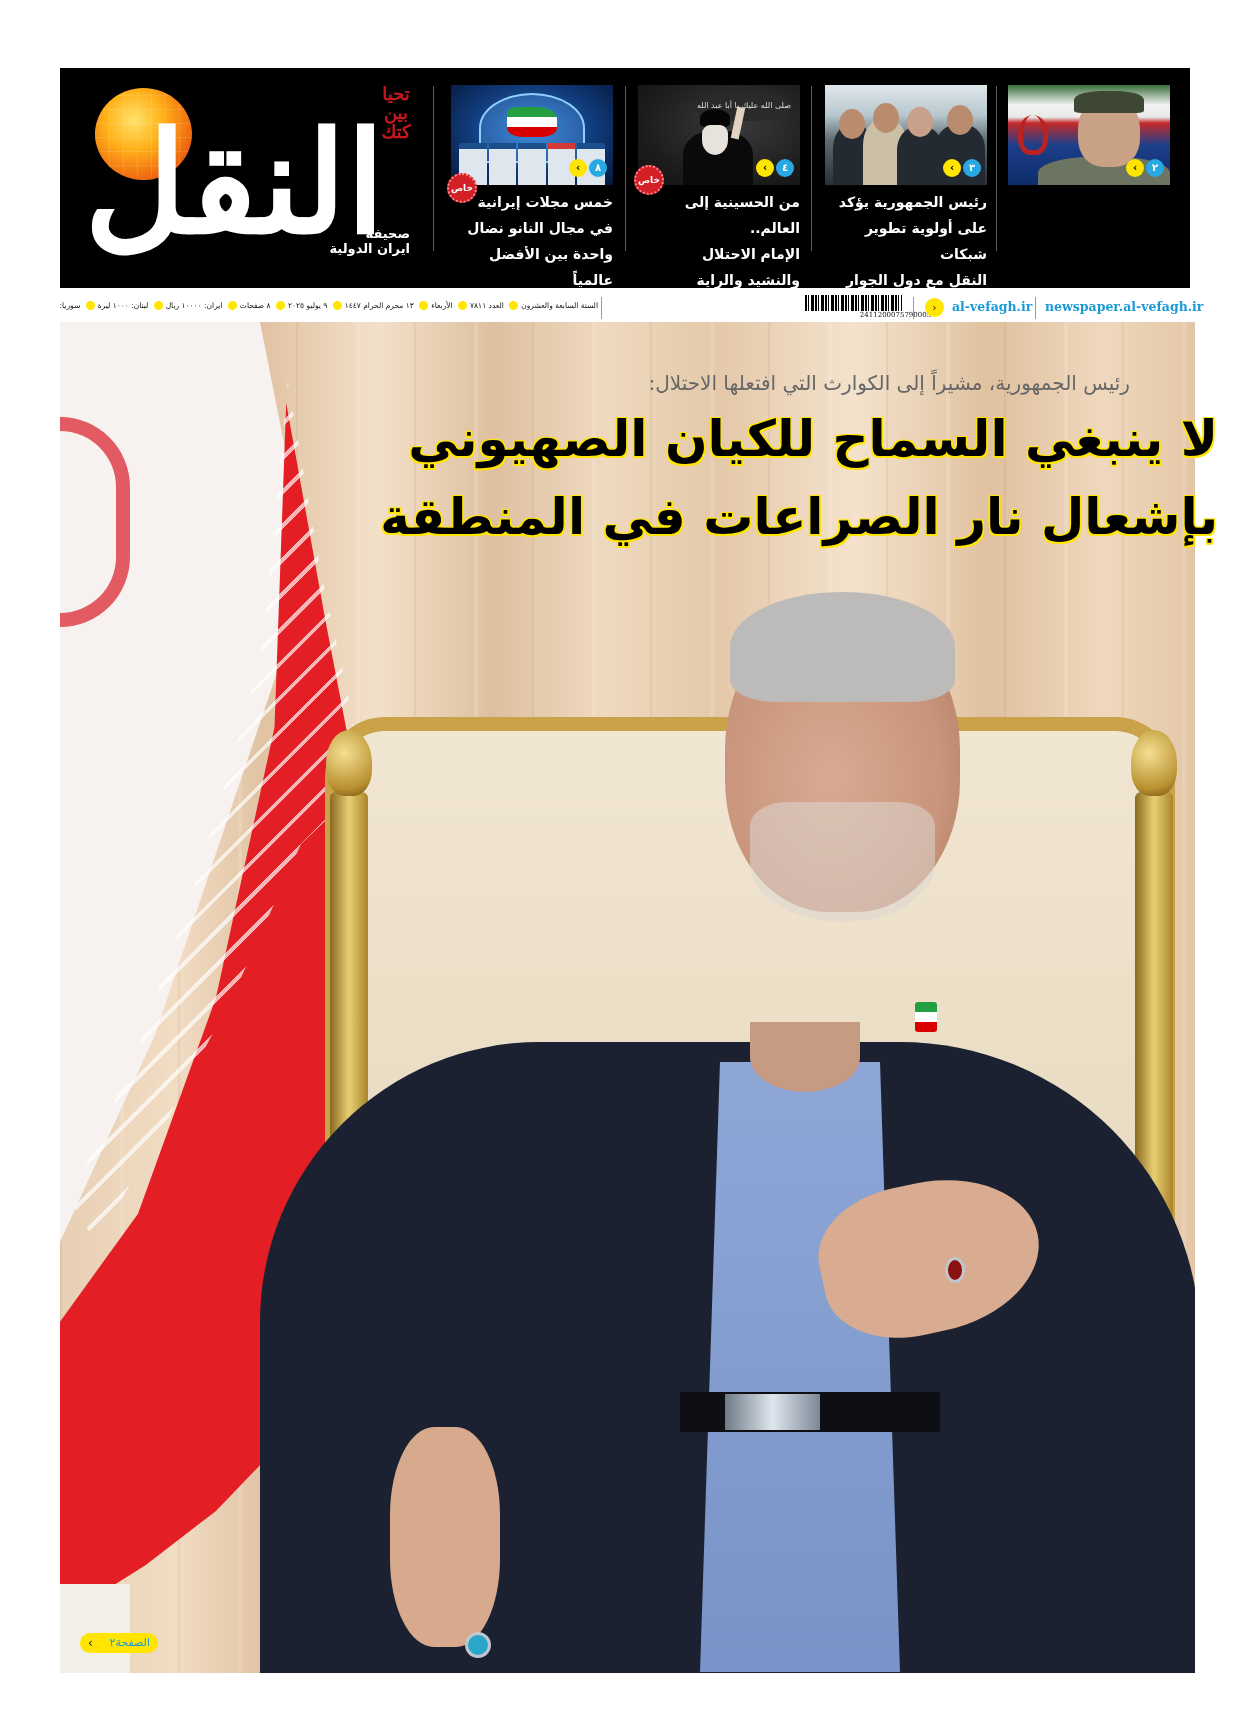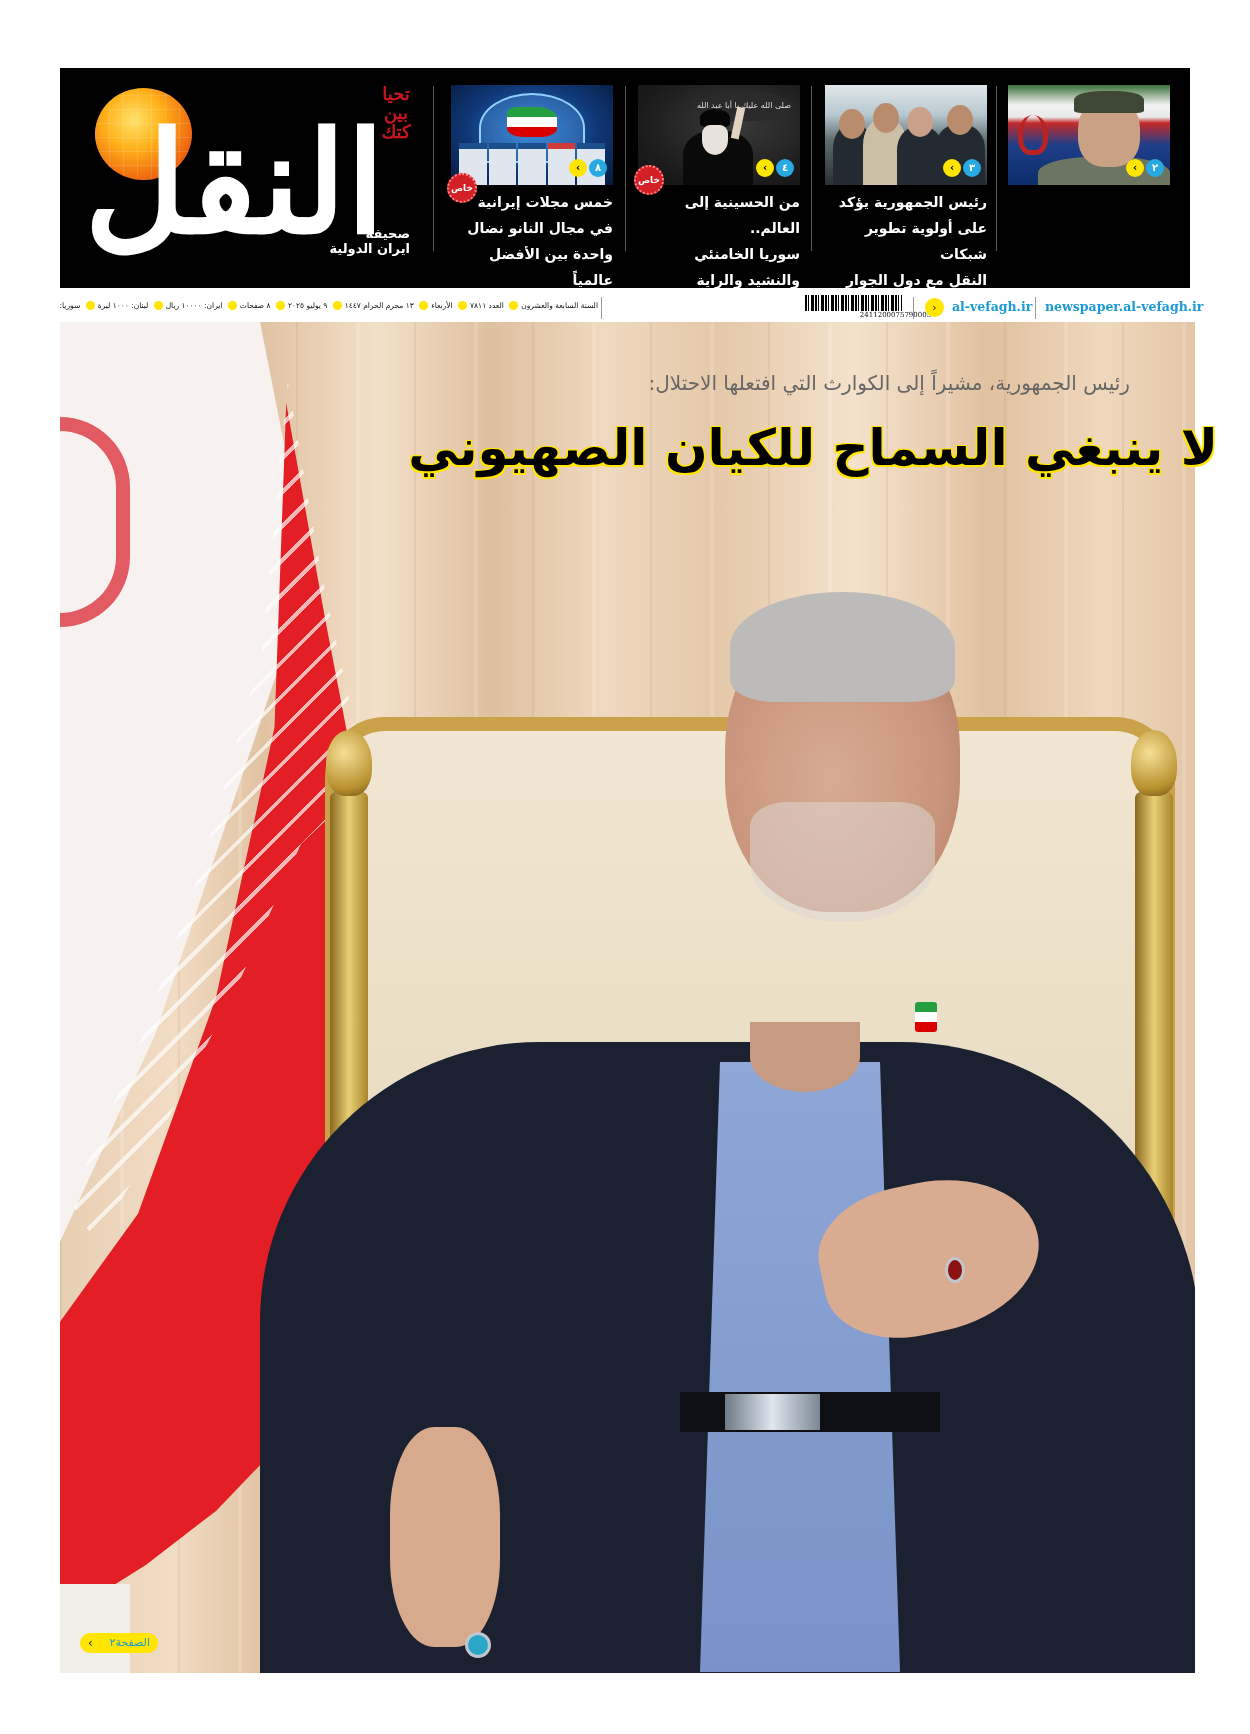--- a/index.html
+++ b/index.html
@@ -108,21 +108,21 @@
   .belt { position: absolute; left: 620px; top: 1070px; width: 260px; height: 40px; background: #0d0f14; }
   .buckle { position: absolute; left: 665px; top: 1072px; width: 95px; height: 36px; background: linear-gradient(90deg, #6e7a86, #dfe6ee, #7b8794); }
   .pin { position: absolute; left: 855px; top: 680px; width: 22px; height: 30px; background: linear-gradient(180deg, #239f40 0 33%, #fff 33% 66%, #da0000 66%); border-radius: 3px; }
   .ring-red { position: absolute; left: 885px; top: 935px; width: 20px; height: 26px; border-radius: 50%; background: #8a1210; border: 3px solid #c0c6cc; }
   .ring-blue { position: absolute; left: 405px; top: 1310px; width: 26px; height: 26px; border-radius: 50%; background: #2aa6c9; border: 3px solid #c0c6cc; }
   .photo-whitecorner { position: absolute; left: 0; top: 1262px; width: 70px; height: 89px; background: #f2efe9; }
 
   
   .kicker { position: absolute; right: 120px; top: 368px; color: #666; direction: rtl; text-align: right;
     font-size: 20px; line-height: 30px; white-space: nowrap; }
-  .headline { position: absolute; right: 32px; top: 409px; width: 800px; direction: rtl; text-align: center;
+  .headline { position: absolute; right: 32px; top: 400px; width: 800px; direction: rtl; text-align: center;
     font-family: "DejaVu Sans", sans-serif; font-weight: bold; color: #000; font-size: 50px; line-height: 78px;
     text-shadow: -1.5px -1.5px 0 #ffe500, 1.5px -1.5px 0 #ffe500, -1.5px 1.5px 0 #ffe500, 1.5px 1.5px 0 #ffe500; }
   .headline span { display: block; white-space: nowrap; }
 
   .page-badge { position: absolute; left: 80px; top: 1633px; width: 78px; height: 20px; border-radius: 10px; background: #ffe500;
     display: flex; align-items: center; justify-content: space-between; padding: 0 8px; direction: ltr; }
   .page-badge .chev { color: #222; font-size: 12px; line-height: 20px; }
   .page-badge .lbl { color: #1b9ad6; font-size: 11px; line-height: 20px; direction: rtl; }
 </style>
 </head>
@@ -171,21 +171,21 @@
       <div class="robe"></div>
       <div class="turban"></div>
       <div class="beard"></div>
       <div class="arm"></div>
       <div class="arrow-badge">‹</div>
       <div class="num-badge">٤</div>
     </div>
     <div class="exclusive" style="left:-4px; top:80px">خاص</div>
     <div class="story-title">
       <div>من الحسينية إلى العالم..</div>
-      <div>سوريا الخامنئي</div>
+      <div>الإمام الاحتلال</div>
       <div>والنشيد والراية</div>
     </div>
   </article>
 
   <div class="mh-divider" style="left:751px"></div>
 
   <article class="story" style="left:765px">
     <div class="thumb t-pres">
       <div class="p" style="left:8px; width:40px; height:60px"></div>
       <div class="h" style="left:14px; top:24px; width:26px; height:30px"></div>
@@ -267,18 +267,19 @@
   <div class="hand-l"></div>
   <div class="ring-blue"></div>
   <div class="belt"></div>
   <div class="buckle"></div>
   <div class="photo-whitecorner"></div>
 </section>
 
 <div class="kicker">رئيس الجمهورية، مشيراً إلى الكوارث التي افتعلها الاحتلال:</div>
 <h1 class="headline">
   <span>لا ينبغي السماح للكيان الصهيوني</span>
+  <span>بإشعال نار الصراعات في المنطقة</span>
 </h1>
 
 <div class="page-badge">
   <span class="chev">‹</span>
   <span class="lbl">الصفحة٢</span>
 </div>
 
 </body></html>

